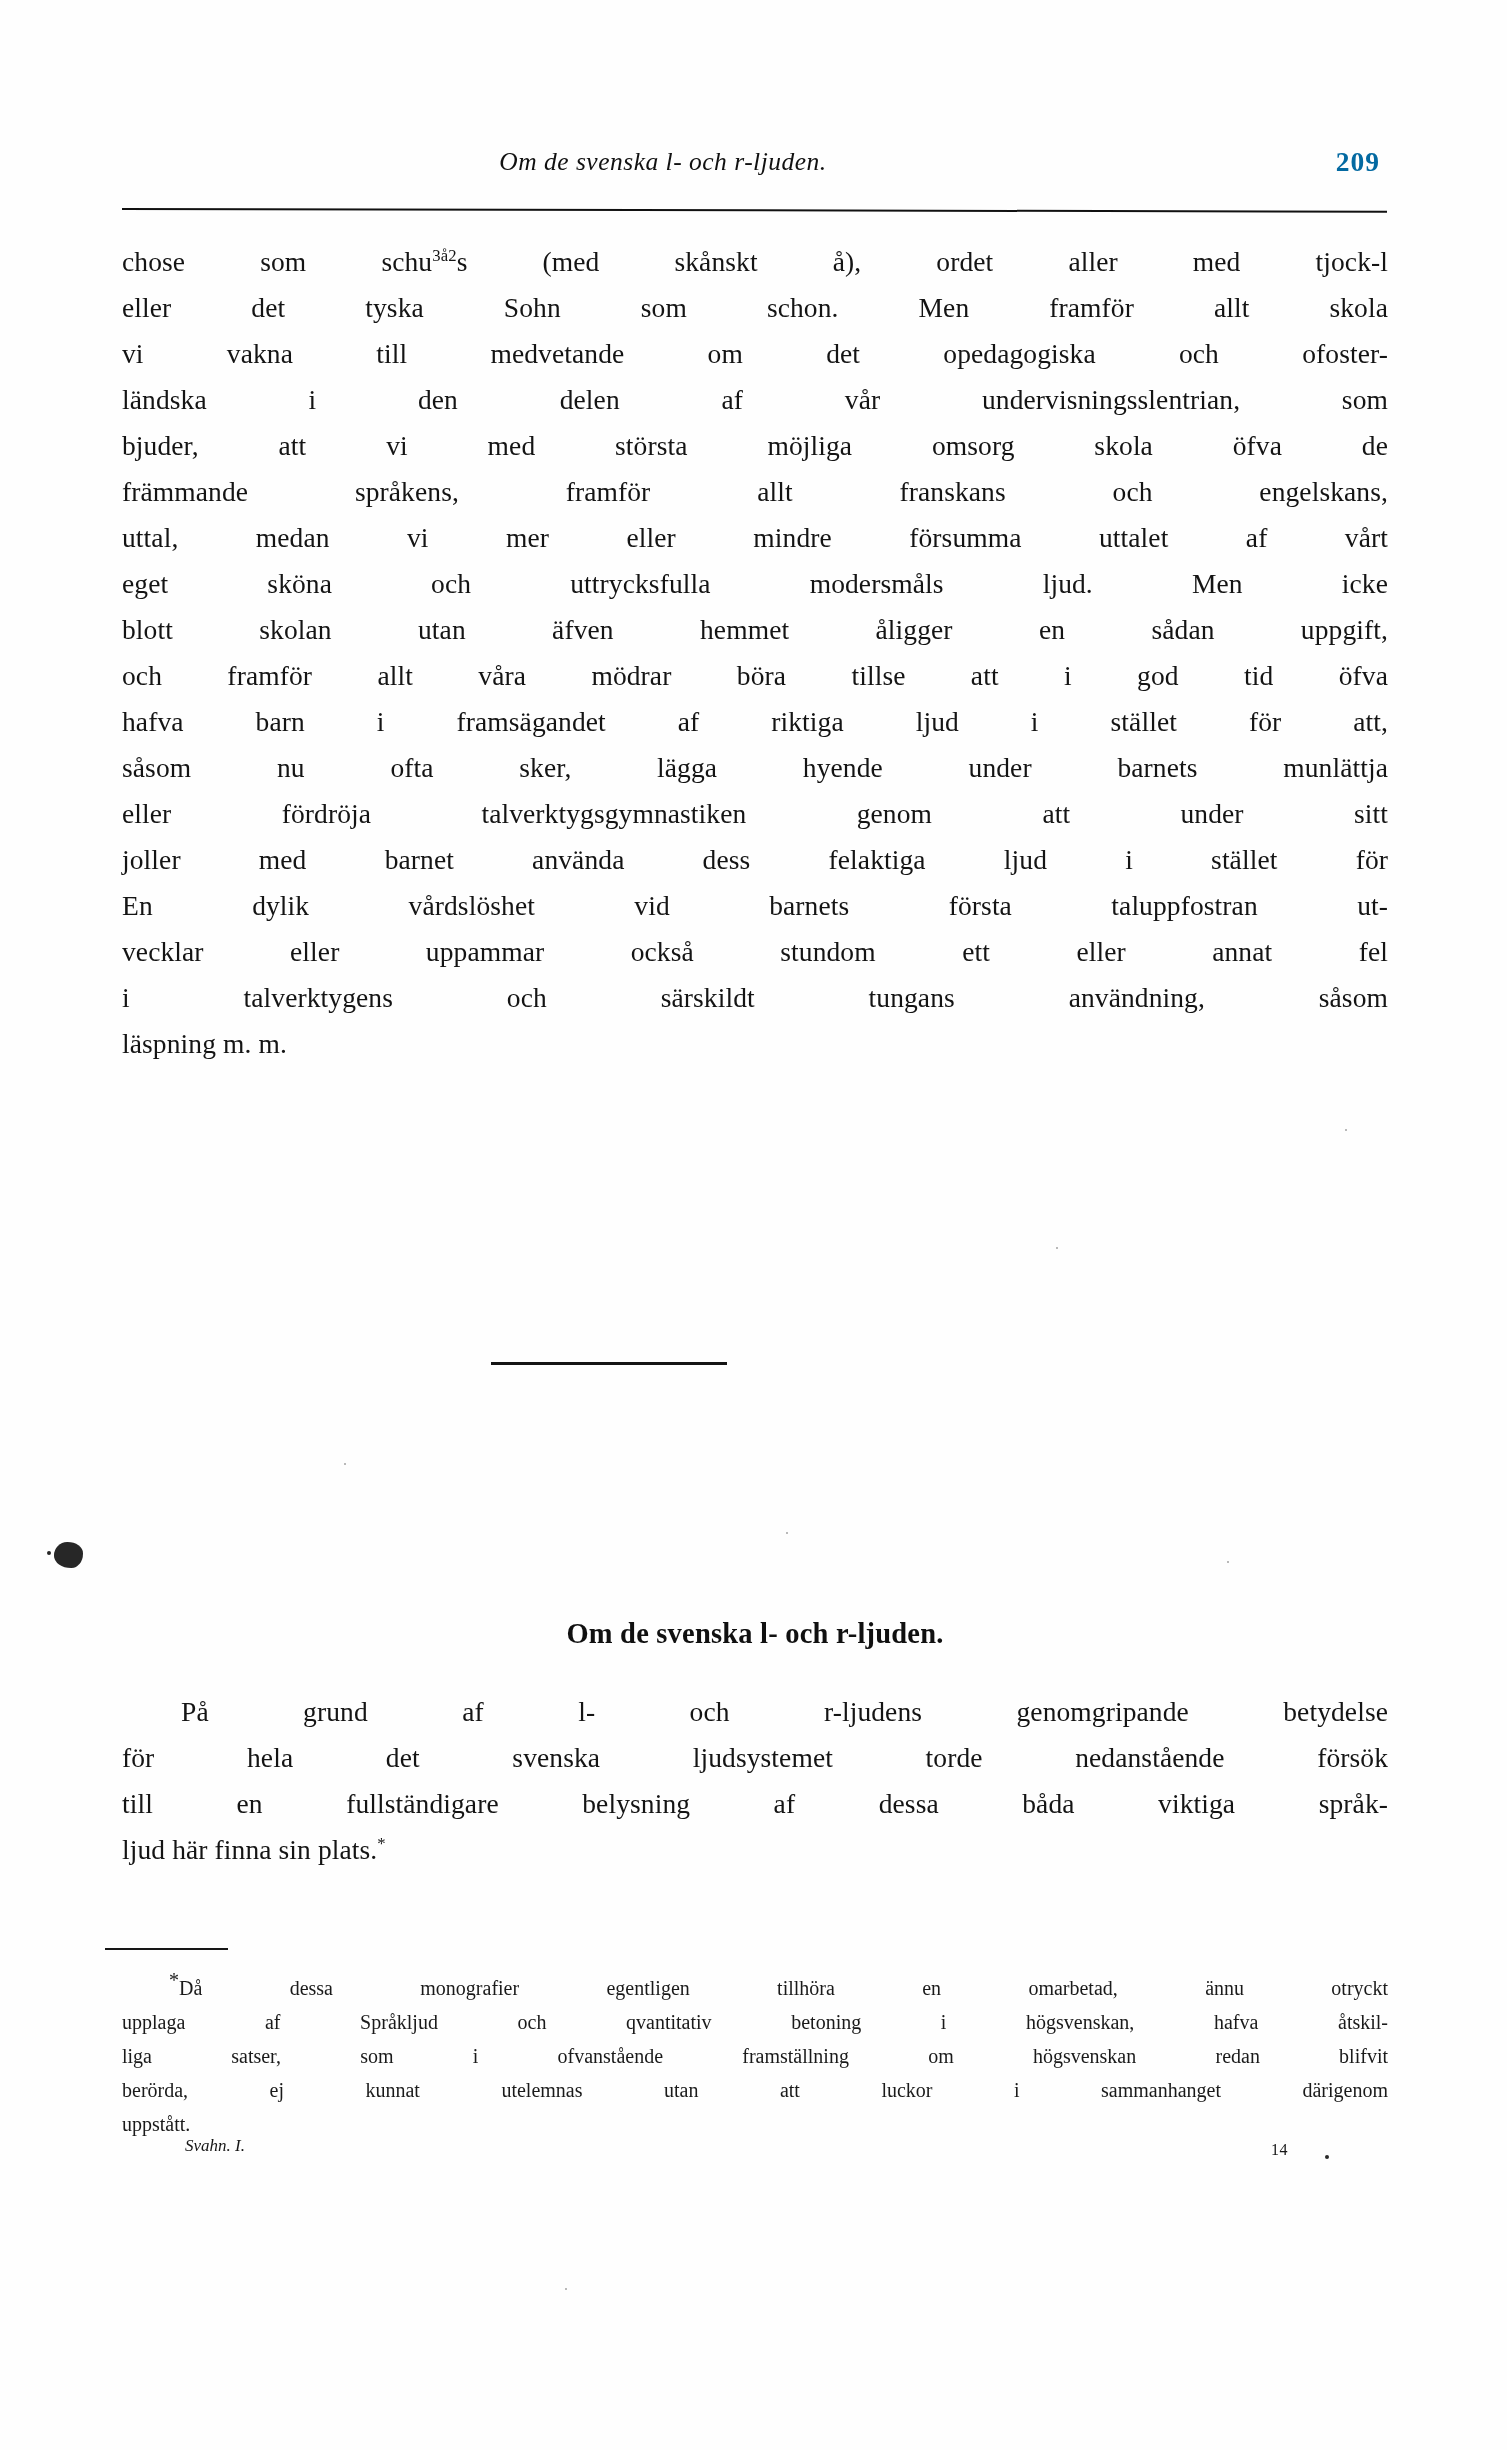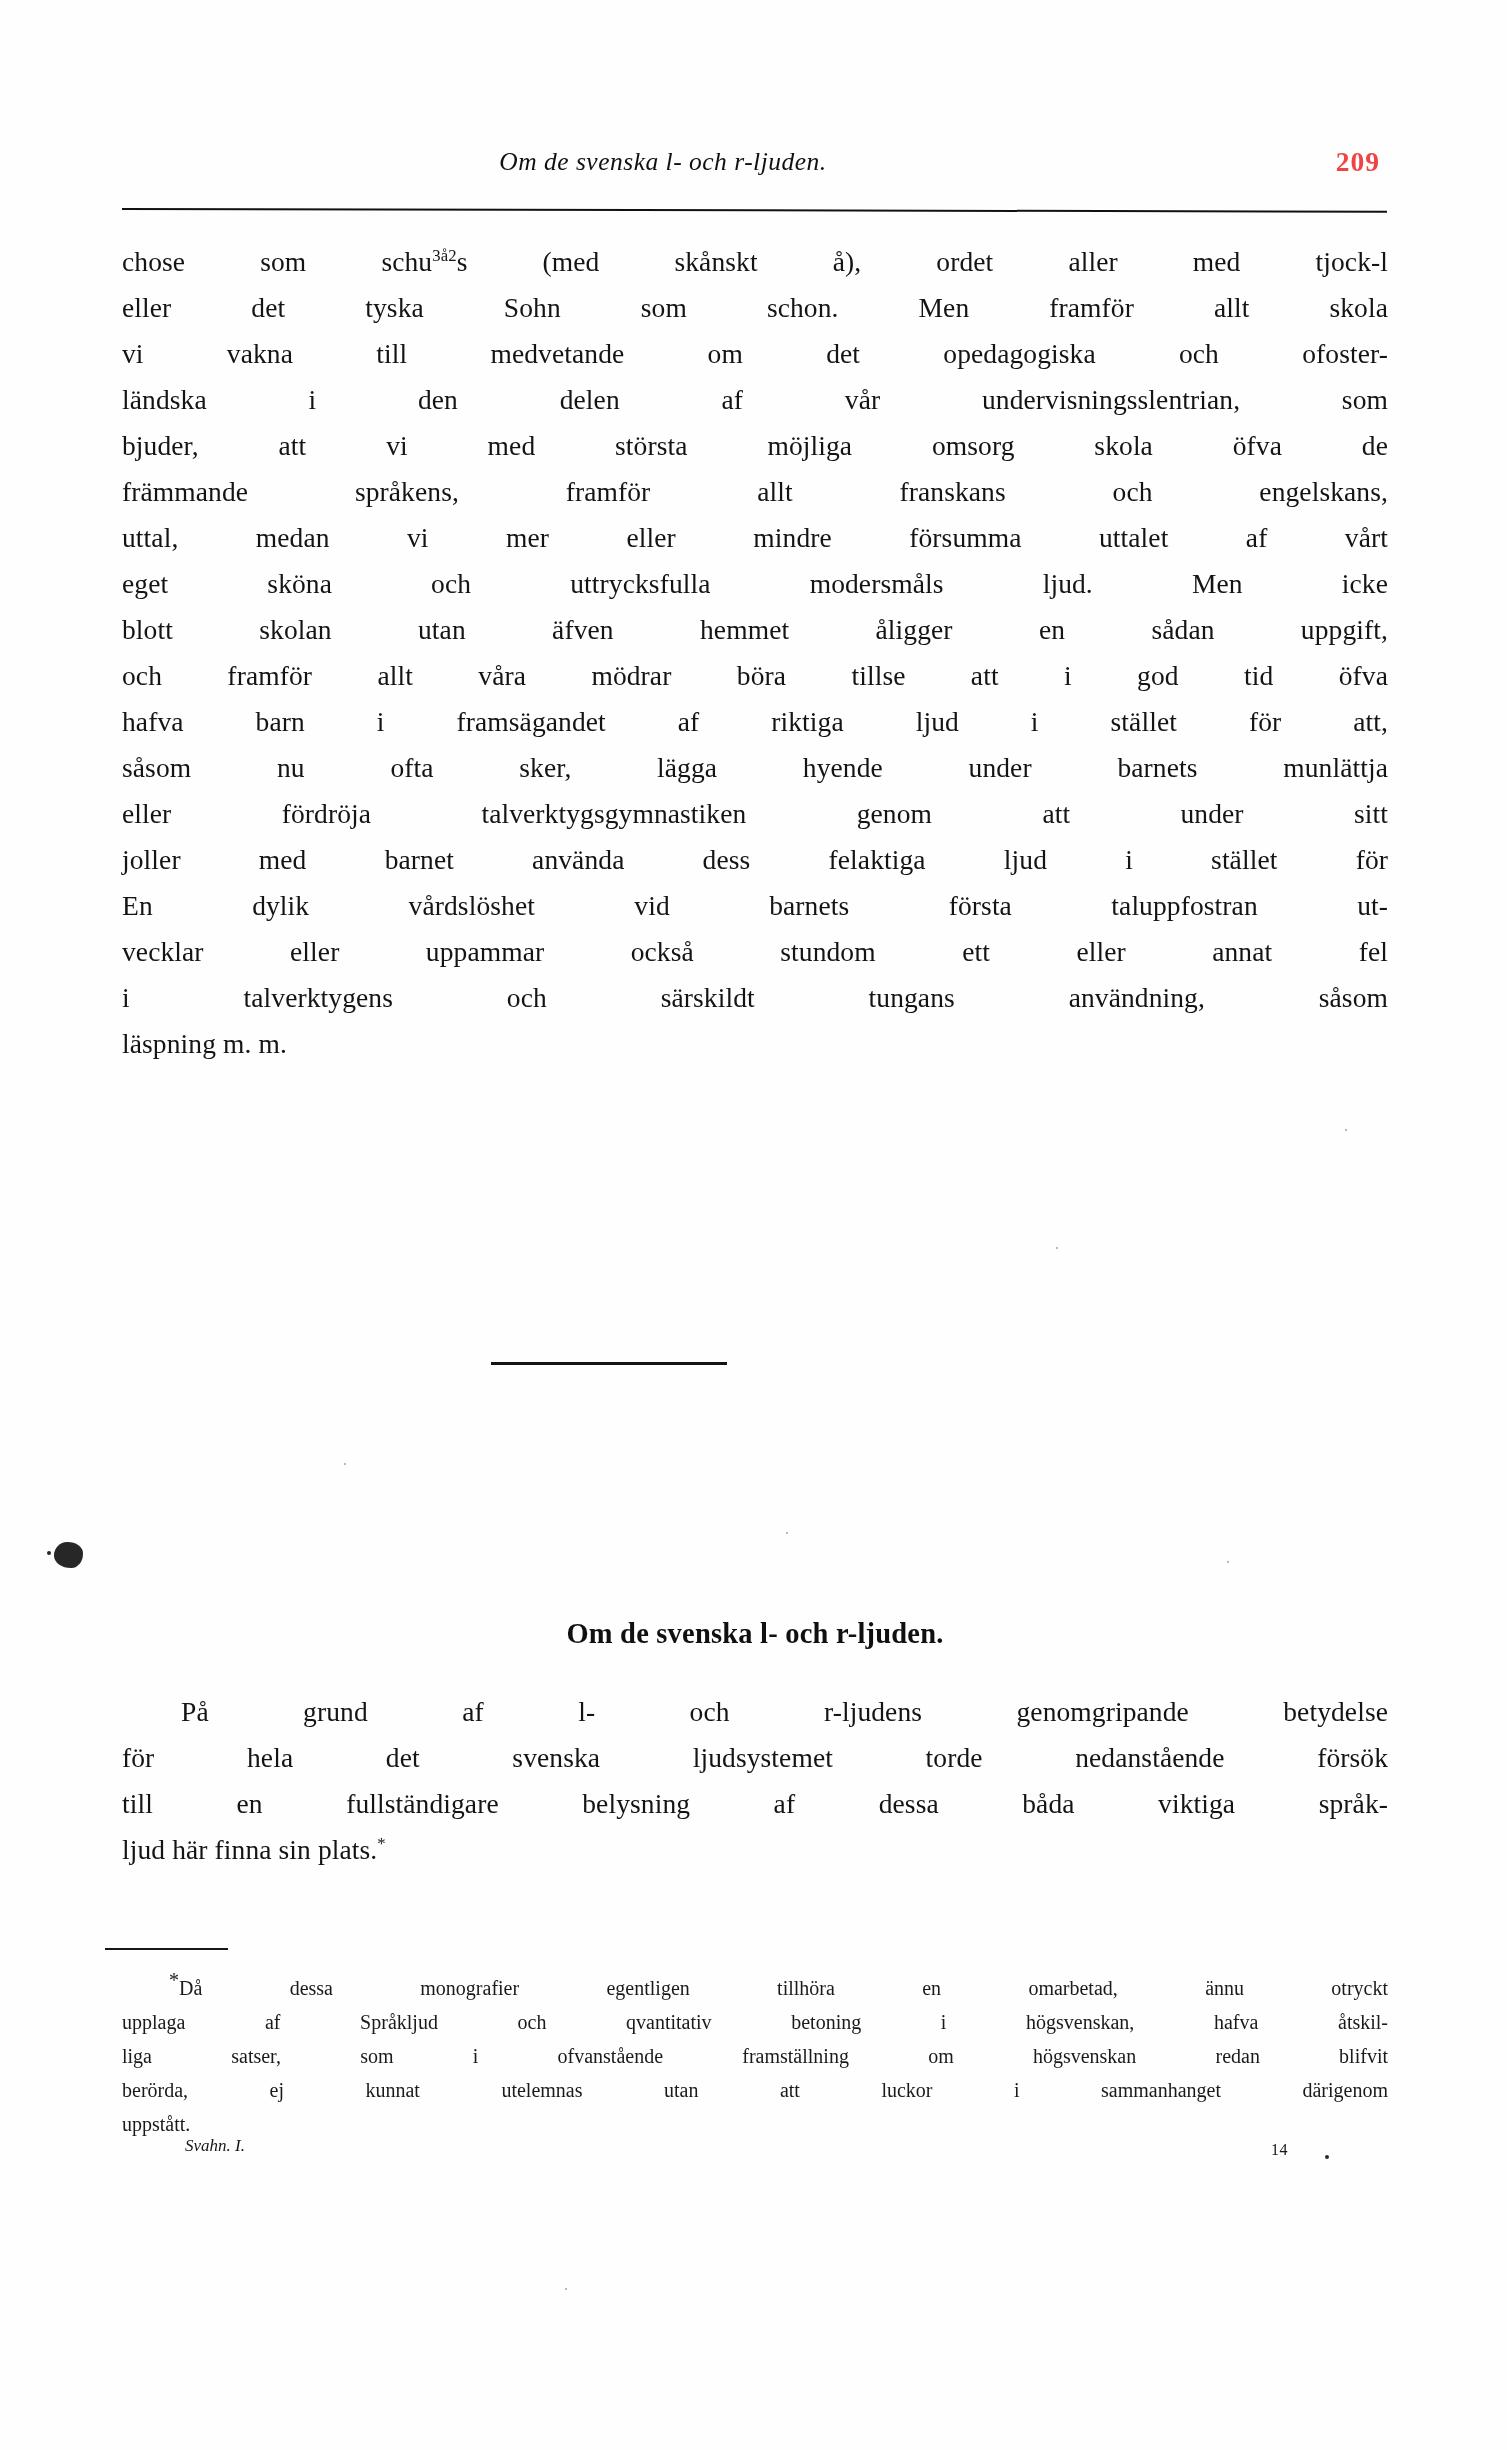--- a/index.html
+++ b/index.html
@@ -38,21 +38,21 @@
     letter-spacing: 0.5px;
     color: #111;
   }
   .head-folio {
     position: absolute;
     right: 4.9px;
     top: -1px;
     font-size: 27.5px;
     font-weight: 700;
     letter-spacing: 1px;
-    color: #ef4444;
+    color: #0369a1;
   }
   #head-rule {
     position: absolute;
     left: 122px;
     top: 208px;
     width: 1265px;
     height: 2px;
     background: #111;
     transform: rotate(0.12deg);
     transform-origin: left center;

